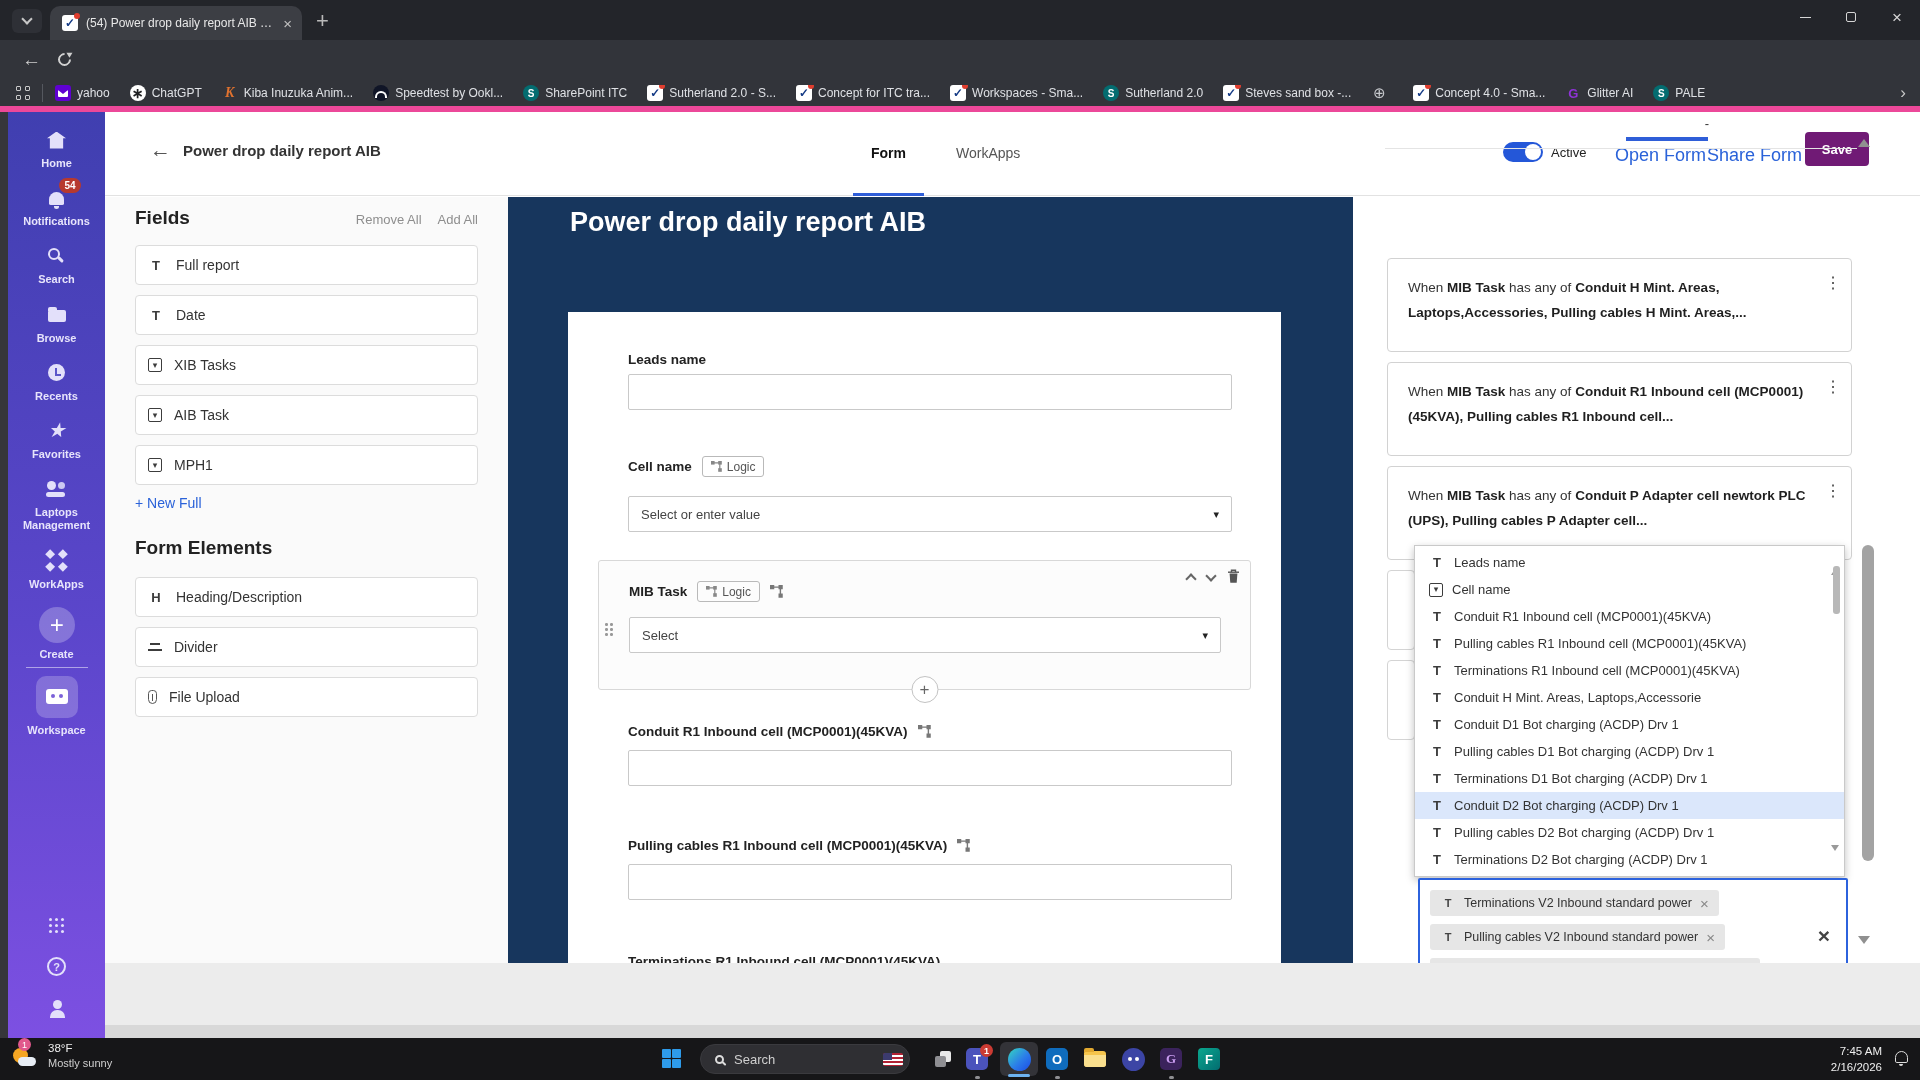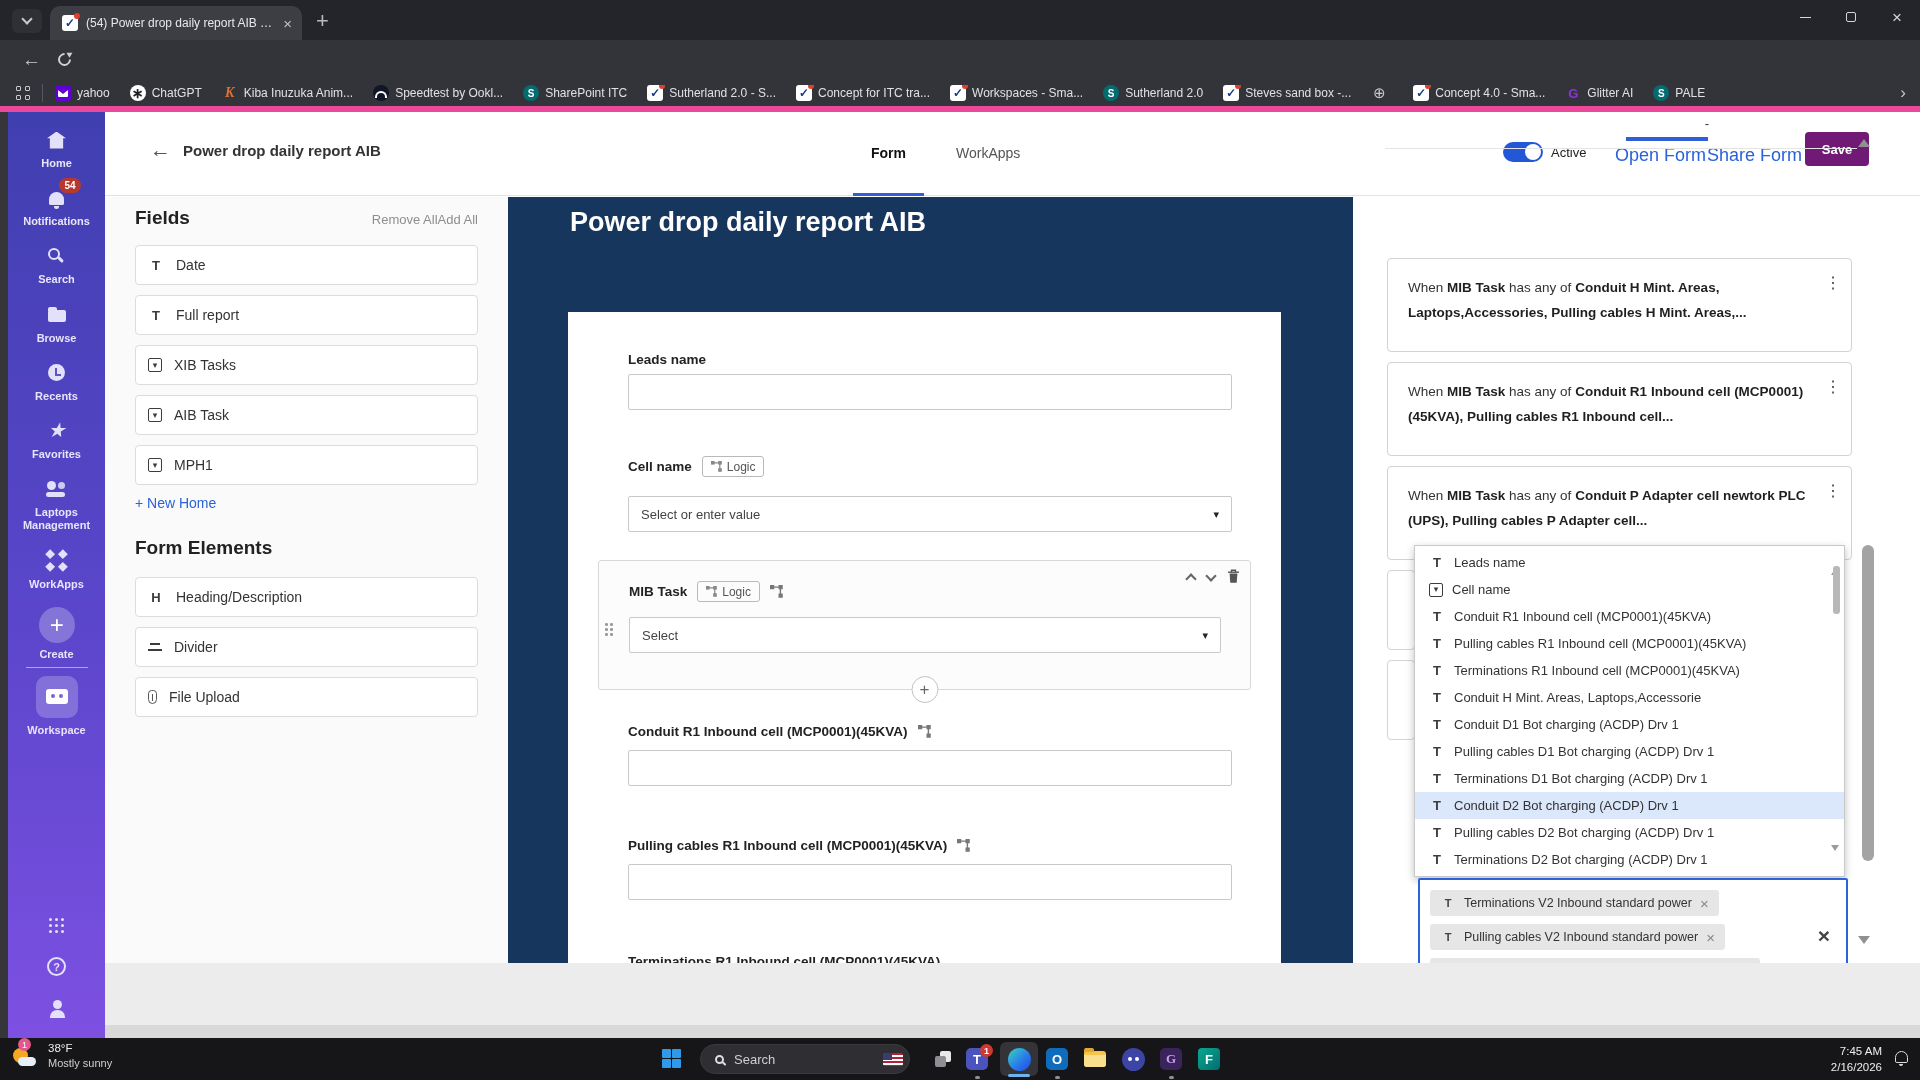--- a/index.html
+++ b/index.html
@@ -119,21 +119,21 @@
   .toggle::after { content:""; position:absolute; right:2px; top:2px; width:16px; height:16px; border-radius:50%; background:#fff; }
   .toggle-label { position:absolute; left:1446px; top:33px; font-size:13px; color:#222; }
   .hdr-link { position:absolute; top:33px; font-size:18px; color:#2a62d9; cursor:pointer; }
   .save-btn { position:absolute; left:1700px; top:20px; width:64px; height:34px; background:#701a75; border-radius:4px; color:#fff; font-size:13px; font-weight:600; display:flex; align-items:center; justify-content:center; cursor:pointer; }
 
   
   #fields-panel { position:absolute; left:0; top:85px; width:403px; height:766px; background:#fafafa; }
   #fields-inner { position:absolute; left:30px; top:10px; width:343px; }
   .panel-hdr-row { display:flex; align-items:baseline; justify-content:space-between; height:38px; }
   .panel-heading { font-size:19px; font-weight:700; color:#222; }
-  .panel-links { display:flex; gap:0; font-size:13px; color:#8e8e8e; }
+  .panel-links { display:flex; gap:16px; font-size:13px; color:#8e8e8e; }
   .fcard { height:40px; background:#fff; border:1px solid #dcdcdc; border-radius:4px; display:flex; align-items:center; gap:12px; padding:0 12px; margin-bottom:10px; cursor:pointer; }
   .fcard-label { font-size:14px; color:#333; }
   .f-ico { width:16px; display:inline-flex; align-items:center; justify-content:center; flex:none; }
   .f-ico[data-icon="text"]::before { content:"T"; font-weight:700; font-size:13px; color:#3c3c3c; }
   .f-ico[data-icon="select"] { width:14px; height:14px; border:1.6px solid #3c3c3c; border-radius:2px; }
   .f-ico[data-icon="select"]::before { content:"\25BE"; font-size:9px; color:#3c3c3c; line-height:1; }
   .f-ico[data-icon="heading"]::before { content:"H"; font-weight:700; font-size:13px; color:#3c3c3c; }
   .f-ico[data-icon="divider"] { position:relative; width:14px; height:10px; }
   .f-ico[data-icon="divider"]::before { content:""; position:absolute; top:1px; left:2px; right:2px; border-top:2px solid #3c3c3c; }
   .f-ico[data-icon="divider"]::after { content:""; position:absolute; bottom:1px; left:0; right:0; border-top:2px solid #3c3c3c; }
@@ -480,44 +480,44 @@
         <span class="panel-heading">Fields</span>
         <span class="panel-links">
           <span>Remove All</span>
           <span>Add All</span>
         </span>
       </div>
       <div>
 
           <div class="fcard">
             <span class="f-ico" data-icon="text"></span>
-            <span class="fcard-label">Date</span>
+            <span class="fcard-label">Full report</span>
           </div>
 
           <div class="fcard">
             <span class="f-ico" data-icon="text"></span>
-            <span class="fcard-label">Full report</span>
+            <span class="fcard-label">Date</span>
           </div>
 
           <div class="fcard">
             <span class="f-ico" data-icon="select"></span>
             <span class="fcard-label">XIB Tasks</span>
           </div>
 
           <div class="fcard">
             <span class="f-ico" data-icon="select"></span>
             <span class="fcard-label">AIB Task</span>
           </div>
 
           <div class="fcard">
             <span class="f-ico" data-icon="select"></span>
             <span class="fcard-label">MPH1</span>
           </div>
         </div>
-      <div class="new-field">+ New Home</div>
+      <div class="new-field">+ New Full</div>
       <div class="elements-heading">Form Elements</div>
       <div>
 
           <div class="fcard">
             <span class="f-ico" data-icon="heading"></span>
             <span class="fcard-label">Heading/Description</span>
           </div>
 
           <div class="fcard">
             <span class="f-ico" data-icon="divider"></span>

